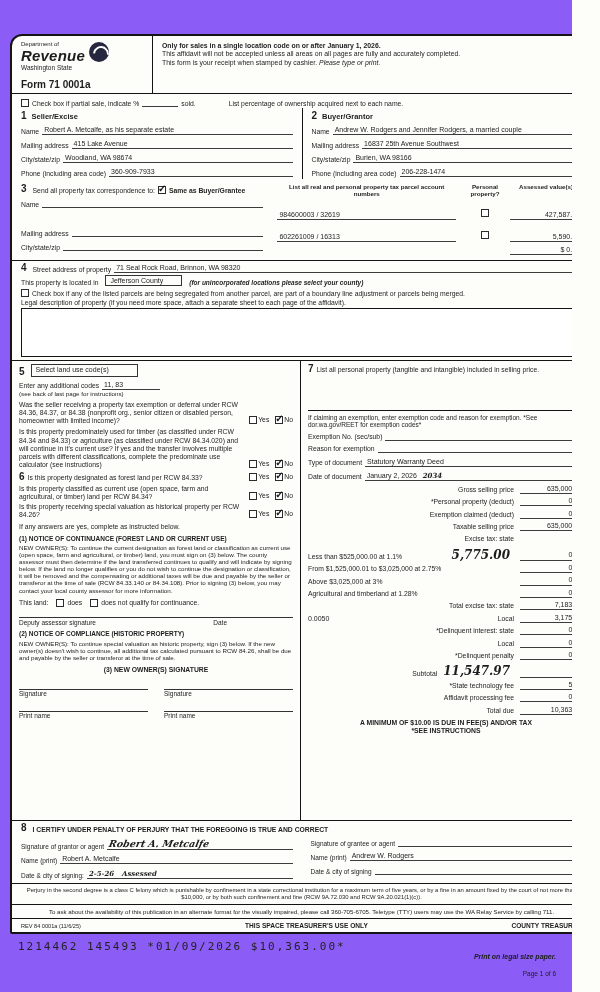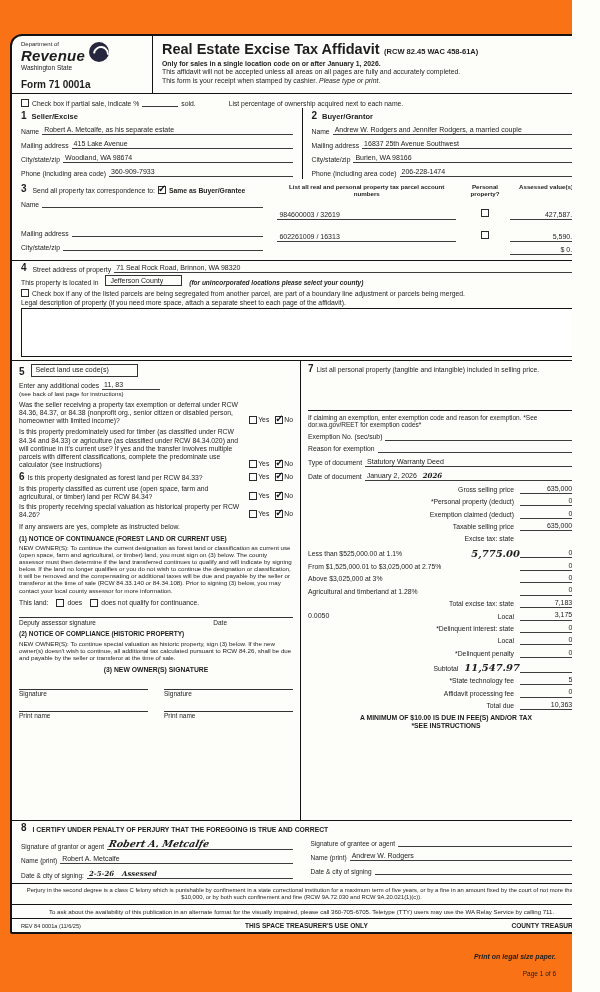--- a/index.html
+++ b/index.html
@@ -1,18 +1,18 @@
 <!DOCTYPE html>
 <html><head>
 <meta charset="utf-8">
 <style>
   *{box-sizing:border-box;margin:0;padding:0}
   html,body{width:600px;height:992px}
   body{background:#fdfdfa;font-family:"Liberation Sans",sans-serif;color:#1d1d1d}
-  .page{position:relative;width:572px;height:992px;background:#f97316;overflow:hidden}
+  .page{position:relative;width:572px;height:992px;background:#8b5cf6;overflow:hidden}
   .formbox{position:absolute;left:10px;top:34px;width:583px;height:900px;border:2px solid #141414;border-radius:12px 12px 2px 2px;display:flex;flex-direction:column;background:#fdfdfa}
   .b{font-weight:bold}.i{font-style:italic}
   .num{font-weight:bold;font-size:10px;margin-right:3px;line-height:1}
   .fill{border-bottom:1px solid #3c3c3c;min-height:9px;padding:0 2px}
   .flex1{flex:1}
   .cb{display:inline-block;width:8px;height:8px;border:1px solid #2b2b2b;position:relative;vertical-align:-1px;background:#fff;flex:none}
   .cb.checked::after{content:"✓";position:absolute;left:-1px;top:-4px;font-size:10px;font-weight:bold;color:#111}
   .hand{font-family:"DejaVu Serif",serif;font-style:italic;font-weight:bold}
   .script{font-family:"DejaVu Serif",serif;font-style:italic;font-weight:bold;transform:skewX(-12deg);display:inline-block;font-size:9.5px}
   .typed{font-size:7px}
@@ -73,21 +73,21 @@
   .dlabels{display:flex;justify-content:space-between;padding-right:66px;font-size:6.5px;margin-top:1px}
   .n3title{font-weight:bold;font-size:6.8px;text-align:center;margin-top:5px}
   .siggrid{display:grid;grid-template-columns:1fr 1fr;column-gap:16px;margin-top:4px}
   .sline{border-bottom:1px solid #333;height:12px}
   .slab{font-size:6.5px;margin-bottom:2px}
   .hline{border-top:1px solid #141414;margin-top:4px}
   
   .prow{display:flex;align-items:flex-end;margin-top:3.2px;font-size:6.8px}
   .pl{flex:1;text-align:right;padding-right:6px;white-space:nowrap}
   .pl.left{text-align:left}
-  .ph{font-family:"DejaVu Serif",serif;font-style:italic;font-weight:bold;font-size:10px;position:relative;top:1px}
+  .ph{font-family:"DejaVu Serif",serif;font-style:italic;font-weight:bold;font-size:12px;margin-right:10px;position:relative;top:1px}
   .pv{width:64px;text-align:right;border-bottom:1px solid #3c3c3c;padding-right:2px;min-height:9px;font-size:7px}
   .pv.noline{border-bottom:none}
   .pre{width:42px;text-align:left;font-size:7px}
   .minnote{text-align:center;font-size:6.8px;font-weight:bold;margin-top:4px}
   .minnote2{text-align:center;font-size:6.8px;font-weight:bold}
   
   .sec8{border-top:1.2px solid #141414;padding:2px 9px 4px}
   .s8cols{display:flex;gap:18px}
   .s8col{width:50%}
   
@@ -114,21 +114,20 @@
           <div>
             <div class="logo-small">Department of</div>
             <div class="logo-name">Revenue</div>
           </div>
           <div class="logo-mark"></div>
         </div>
         <div class="logo-state">Washington State</div>
         <div class="form-num">Form 71 0001a</div>
       </div>
       <div class="hdr-right">
-        <div><span class="title">Real Estate Excise Tax Affidavit</span> <span class="rcw">(RCW 82.45 WAC 458-61A)</span></div>
         <div class="note b">Only for sales in a single location code on or after January 1, 2026.</div>
         <div class="note">This affidavit will not be accepted unless all areas on all pages are fully and accurately completed.</div>
         <div class="note"><span>This form is your receipt when stamped by cashier.</span> <span class="i">Please type or print.</span></div>
       </div>
     </div>
 
     <div class="partial">
       <span class="cb"></span>
       <span>Check box if partial sale, indicate %</span>
       <span class="fill" style="width:36px"></span>
@@ -374,21 +373,21 @@
             <span class="lbl">Reason for exemption</span>
             <span class="fill flex1"></span>
           </div>
 
         <div class="frow mt4">
             <span class="lbl">Type of document</span>
             <span class="fill flex1 typed">Statutory Warranty Deed</span>
           </div>
         <div class="frow">
             <span class="lbl">Date of document</span>
-            <span class="fill flex1"><span class="typed">January 2, 2026</span>&nbsp;&nbsp;&nbsp;<span class="hand">2026</span></span>
+            <span class="fill flex1"><span class="typed">January 2, 2026</span>&nbsp;&nbsp;&nbsp;<span class="hand">2034</span></span>
           </div>
 
         <div class="prow">
             <span class="pl">Gross selling price</span>
             <span class="pv">635,000.00</span>
           </div>
         <div class="prow">
             <span class="pl">*Personal property (deduct)</span>
             <span class="pv">0.00</span>
           </div>
@@ -505,15 +504,16 @@
     <div class="perjury">Perjury in the second degree is a class C felony which is punishable by confinement in a state correctional institution for a maximum term of five years, or by a fine in an amount fixed by the court of not more than $10,000, or by both such confinement and fine (RCW 9A.72.030 and RCW 9A.20.021(1)(c)).</div>
     <div class="altfmt">To ask about the availability of this publication in an alternate format for the visually impaired, please call 360-705-6705. Teletype (TTY) users may use the WA Relay Service by calling 711.</div>
 
     <div class="footrow">
       <span class="foot-left">REV 84 0001a (11/6/25)</span>
       <span class="foot-center">THIS SPACE TREASURER'S USE ONLY</span>
       <span class="foot-right">COUNTY TREASURER</span>
     </div>
   </div>
 
+  <div class="stamp">1214462 145493 *01/09/2026 $10,363.00*</div>
   <div class="printnote">Print on legal size paper.</div>
   <div class="pagenum">Page 1 of 6</div>
 </div>
 
 </body></html>

